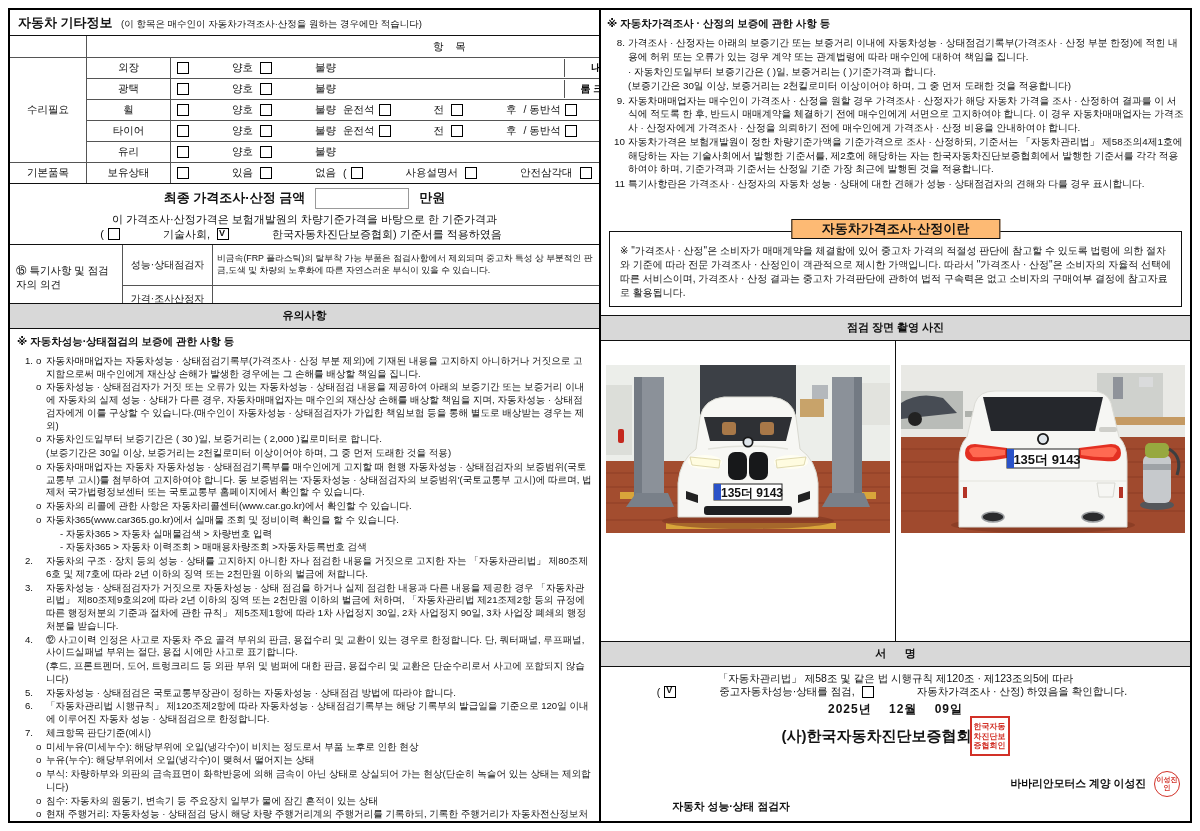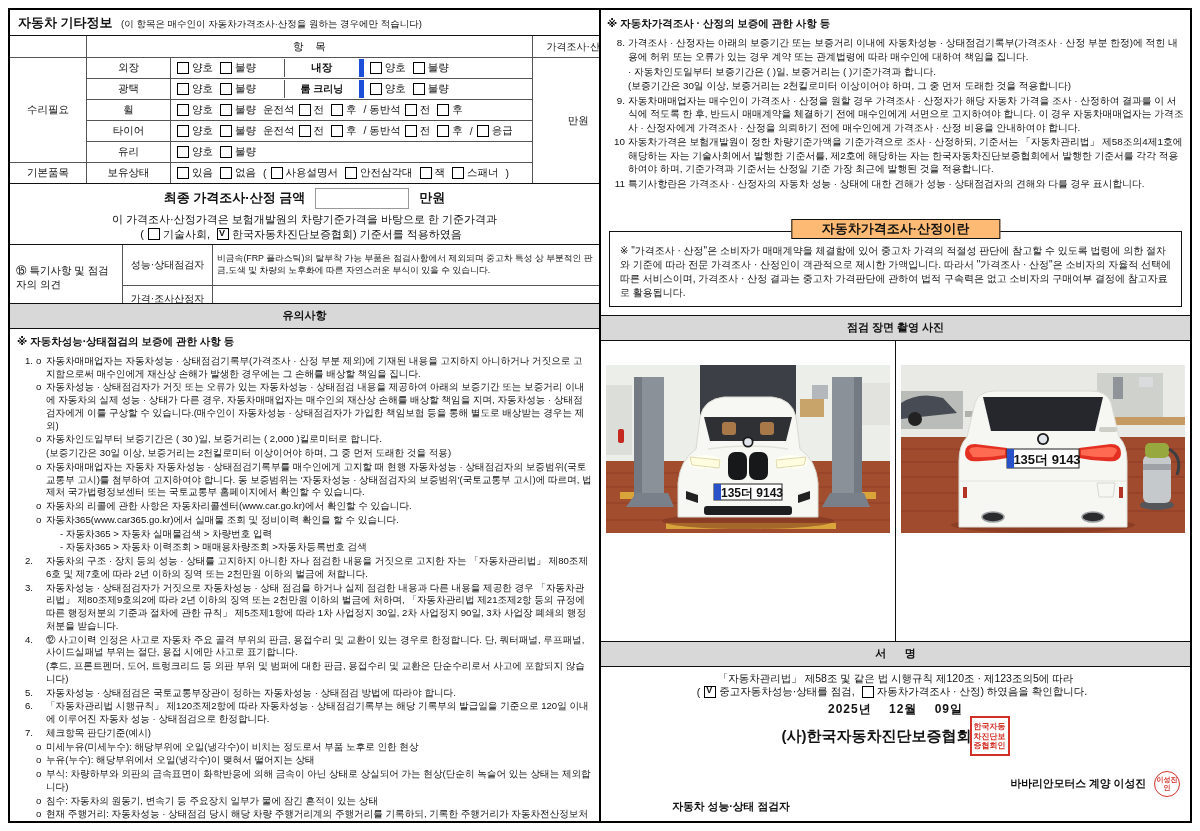--- a/index.html
+++ b/index.html
@@ -21,21 +21,21 @@
          border-bottom:1.5px solid #111;font-size:10.5px;flex:none;}
   .xc{display:flex;align-items:center;justify-content:center;padding:1px 12px;border-top:1px solid #555;}
   .xc.first{border-top:none;}
   .bl{border-left:1px solid #555;}
   .optcell{justify-content:flex-start;padding-left:6px;}
   .opts{display:flex;align-items:center;flex-wrap:nowrap;}
   .opts.grow{flex:1;}
   .inlab{align-self:stretch;display:flex;align-items:center;justify-content:center;width:74px;flex:none;
          border-left:1px solid #555;border-right:5px solid #1d4ed8;font-weight:bold;}
   .opts2{width:150px;flex:none;padding-left:6px;}
-  .opt{display:inline-flex;align-items:center;margin-right:7px;white-space:pre;}
+  .opt{display:inline-flex;align-items:center;margin-right:7px;white-space:pre;gap:40px;}
   .cb{width:10px;height:10px;border:1.2px solid #000;background:#fff;display:inline-block;flex:none;
       margin-right:3px;position:relative;}
   .opt.nobox{margin-right:4px;}
   .opt.checked .cb::after{content:"V";position:absolute;left:1px;top:-2px;font-size:9px;font-weight:bold;}
   .finalrow{display:flex;align-items:center;justify-content:center;gap:10px;height:28px;flex:none;
             font-size:13px;font-weight:bold;}
   .fbox{width:92px;height:19px;border:1px solid #999;background:#fff;display:inline-block;}
   .stdnote{text-align:center;font-size:11px;line-height:1.35;flex:none;}
   .stdnote .l2{display:flex;justify-content:center;align-items:center;}
   .sgrid{display:grid;grid-template-columns:112px 90px 1fr;grid-template-rows:40px 27px;

